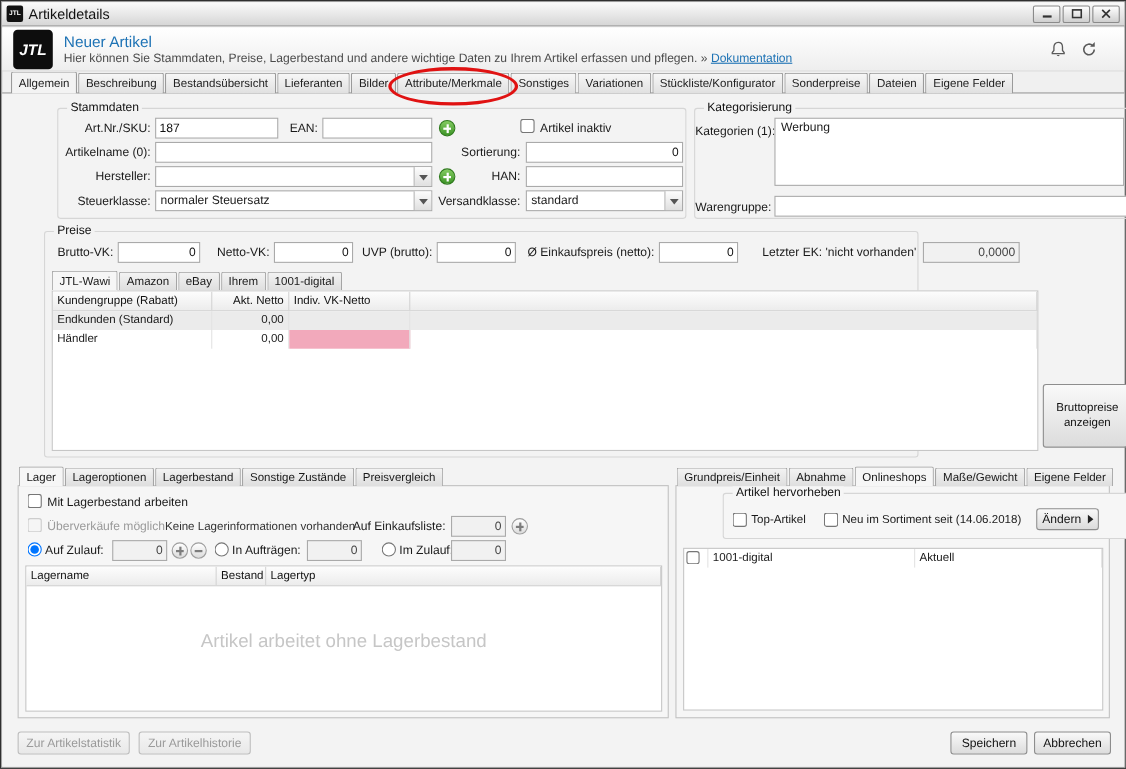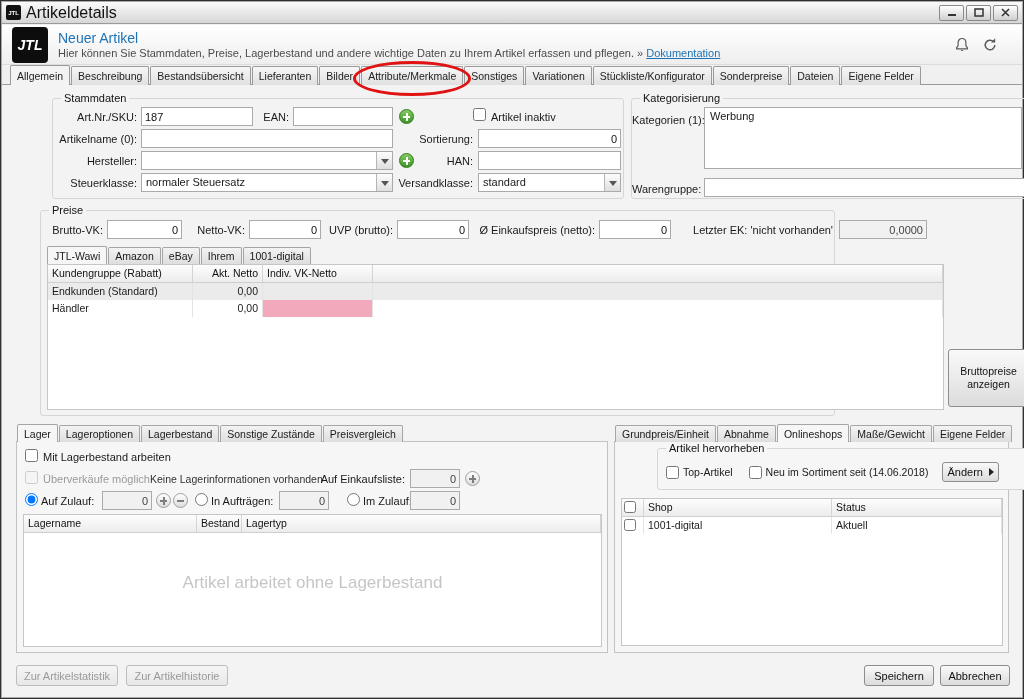--- a/index.html
+++ b/index.html
@@ -7,21 +7,21 @@
   body { font-family:"Liberation Sans", sans-serif; font-size:11px; color:#1a1a1a; background:#6b6b6b; }
 
   .window { position:absolute; inset:0; background:#f0f0f0; border:1px solid #2f2f2f; box-shadow:inset 0 0 0 1px #a9a9a9; }
 
   
   .titlebar { position:absolute; left:1px; right:1px; top:1px; height:22px;
     background:linear-gradient(#fbfbfb,#d6d6d6); border-bottom:1px solid #9a9a9a;
     display:flex; align-items:center; padding:0 4px; }
   .tb-icon { width:15px; height:15px; background:#111; color:#fff; border-radius:2px;
     font-size:6px; font-weight:bold; display:flex; align-items:center; justify-content:center; margin-right:5px; }
-  .tb-title { font-size:16px; color:#111; flex:1; }
+  .tb-title { font-size:13px; color:#111; flex:1; }
   .tb-buttons { display:flex; gap:2px; }
   .tb-btn { width:25px; height:16px; border:1px solid #8a8a8a; border-radius:2px;
     background:linear-gradient(#ffffff,#cfcfcf); display:flex; align-items:center; justify-content:center; cursor:default; }
 
   
   .header { position:absolute; left:1px; right:1px; top:24px; height:40px;
     background:linear-gradient(#ffffff,#eeeeee); border-bottom:1px solid #dcdcdc;
     display:flex; align-items:center; padding:0 10px; }
   .logo { width:36px; height:36px; background:#0d0d0d; border-radius:4px; color:#fff;
     font-weight:bold; font-style:italic; font-size:14px; display:flex; align-items:center; justify-content:center; margin-right:10px; }
@@ -305,25 +305,20 @@
         <input type="checkbox" style="width: 13px; height: 13px; margin: 0px;">
         <span style="font-size:10.5px;white-space:nowrap;">Neu im Sortiment seit (14.06.2018)</span>
         <button class="btn" style="position:relative;margin-left:10px;height:20px;display:flex;gap:6px;">
           <span>Ändern</span>
           <span style="width:0;height:0;border-top:4px solid transparent;border-bottom:4px solid transparent;border-left:5px solid #222;"></span>
         </button>
       </div>
     </div>
 
     <div class="grid" style="left:6px;top:56px;width:382px;height:148px;">
-      <div class="grid-header cols3-shop">
-        <div class="gcell" style="padding:2px;"><input type="checkbox" style="width: 12px; height: 12px; margin: 0px;"></div>
-        <div class="gcell">Shop</div>
-        <div class="gcell">Status</div>
-      </div>
       <div class="grid-row cols3-shop">
         <div class="gcell" style="padding:2px;"><input type="checkbox" style="width: 12px; height: 12px; margin: 0px;"></div>
         <div class="gcell">1001-digital</div>
         <div class="gcell">Aktuell</div>
       </div>
     </div>
   </div>
 
   <button class="btn disabled" style="left:15px;top:664px;width:102px;height:21px;">Zur Artikelstatistik</button>
   <button class="btn disabled" style="left:125px;top:664px;width:102px;height:21px;">Zur Artikelhistorie</button>

